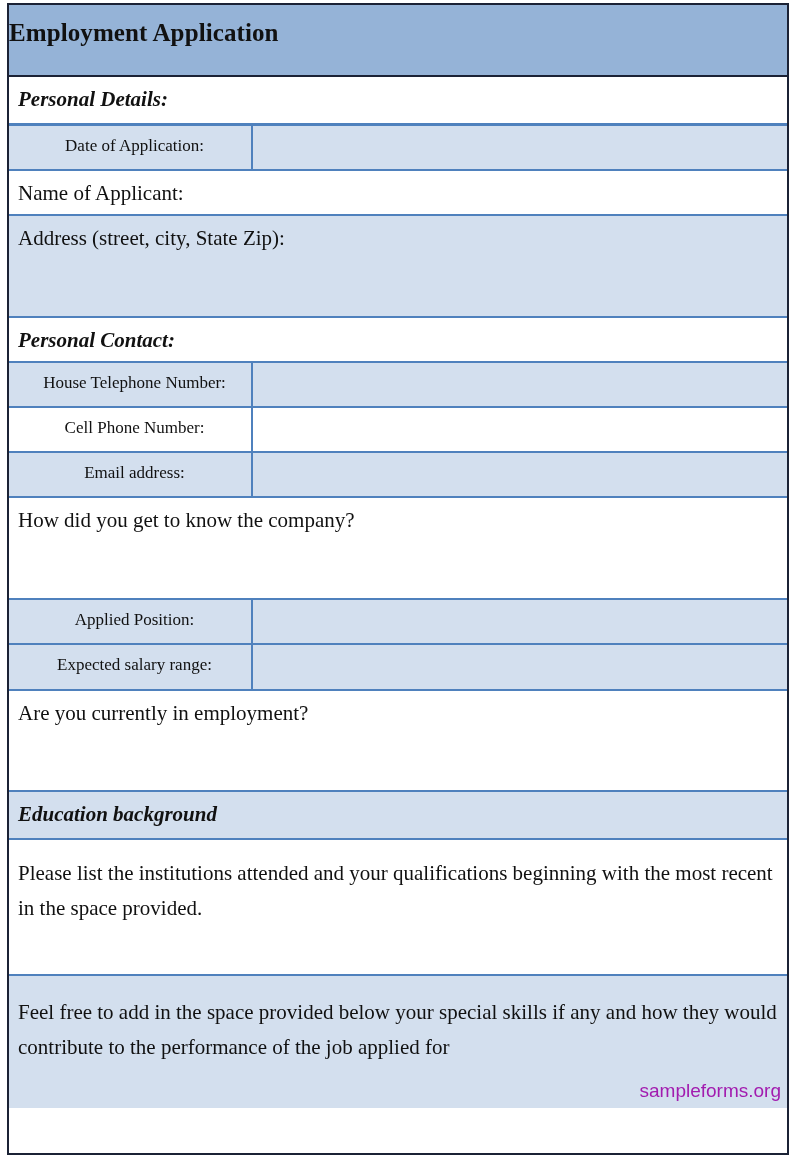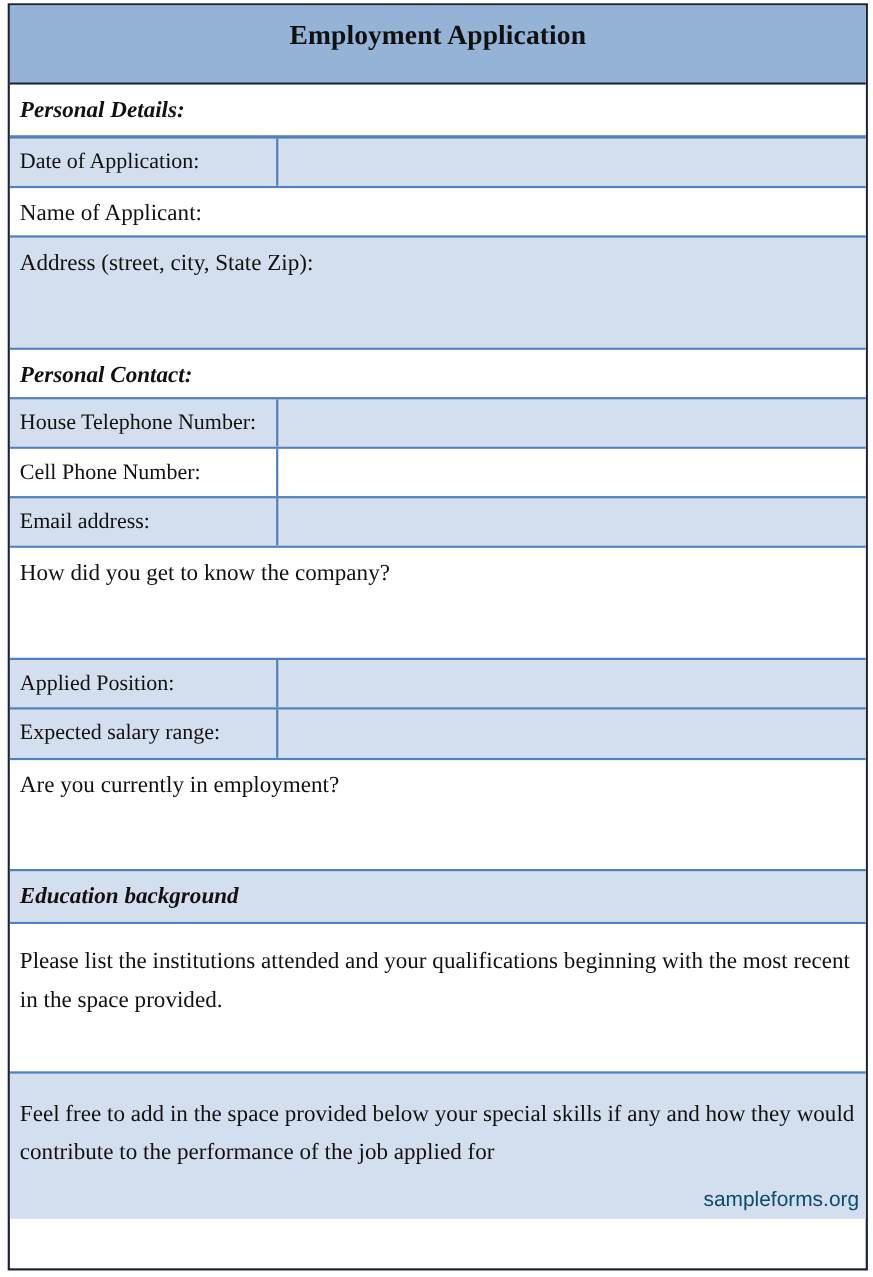--- a/index.html
+++ b/index.html
@@ -4,38 +4,38 @@
 <style>
   html, body { margin: 0; padding: 0; background: #ffffff; }
   body { width: 794px; height: 1161px; position: relative; overflow: hidden;
          font-family: "Liberation Serif", "DejaVu Serif", serif; color: #111; }
   .form {
     position: absolute; left: 7px; top: 3px; width: 778px; height: 1148px;
     border: 2px solid #1b2235; box-sizing: content-box;
   }
   .header {
     height: 70px; background: #95b3d7; border-bottom: 2px solid #1b2235;
-    display: flex; align-items: flex-start; justify-content: center;
+    display: flex; align-items: flex-start; justify-content: flex-start;
   }
   .header h1 {
     margin: 14px 0 0 0; font-size: 25px; font-weight: bold; letter-spacing: 0.1px;
   }
   .row { position: relative; box-sizing: border-box; border-top: 2px solid #4f81bd; display: flex; }
   .row.first { border-top: none; }
   .row.thick { border-top-width: 3px; }
   .blue { background: #d3dfee; }
   .white { background: #ffffff; }
-  .cell-label { width: 242px; box-sizing: border-box; padding: 10px 0 0 9px; font-size: 20px; }
+  .cell-label { width: 242px; box-sizing: border-box; padding: 10px 0 0 9px; font-size: 17px; text-align: center; }
   .cell-value { flex: 1; border-left: 2px solid #4f81bd; }
   .full { padding: 10px 9px 0 9px; font-size: 21px; line-height: 35px; }
   .full.single { line-height: normal; }
   .section { font-weight: bold; font-style: italic; }
   .watermark {
     position: absolute; right: 6px; bottom: 6px; font-family: "Liberation Sans", "DejaVu Sans", sans-serif;
-    font-size: 19px; color: #0c4a6e;
+    font-size: 19px; color: #a21caf;
   }
 </style>
 </head>
 <body>
 
 <div class="form">
 
   <div class="header">
     <h1>Employment Application</h1>
   </div>

